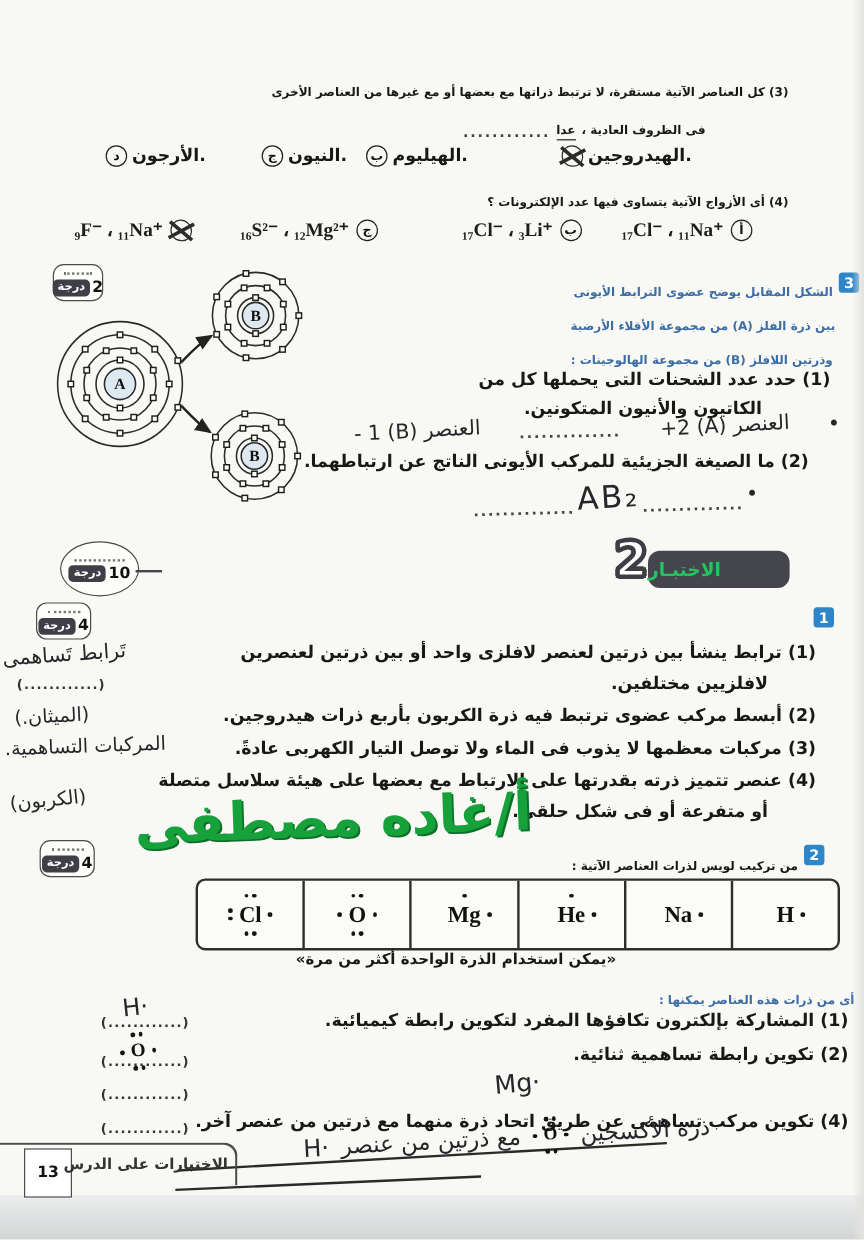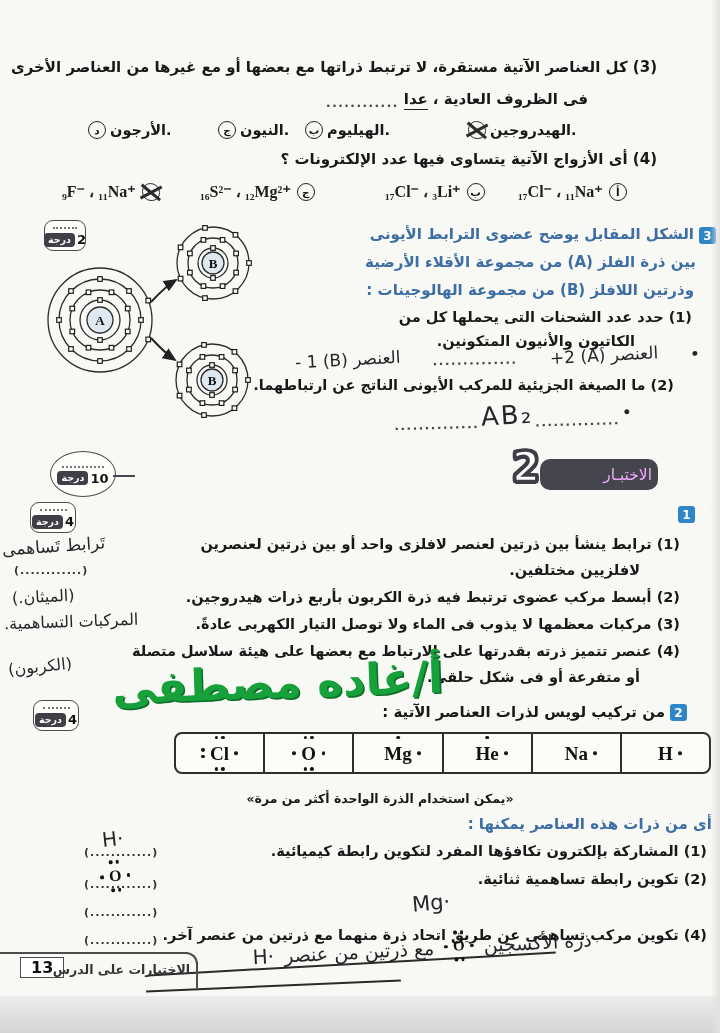--- a/index.html
+++ b/index.html
@@ -1,20 +1,20 @@
 <!DOCTYPE html>
 <html lang="ar" dir="rtl"><head>
 <meta charset="utf-8">
 <style>
   html,body{margin:0;padding:0;background:#e9e9e7;}
   #page{position:relative;width:720px;height:1033px;background:#f8f8f5;overflow:hidden;
         direction:rtl;font-family:"DejaVu Sans",sans-serif;color:#1d1d1d;}
   .abs{position:absolute;}
   .printed{font-weight:700;font-size:14.5px;white-space:nowrap;color:#181818;}
-  .big{font-size:15px;}
+  .big{font-size:10px;margin-top:14px;}
   .blue{color:#3c6da4;}
   .qbox{width:17px;height:17px;background:#2e86c8;color:#fff;font-size:12px;font-weight:700;
         display:flex;align-items:center;justify-content:center;border-radius:3px;}
   .circ{display:inline-flex;width:16px;height:16px;border:1.3px solid #222;border-radius:50%;
         align-items:center;justify-content:center;font-size:10.5px;font-weight:700;flex:0 0 auto;
         background:transparent;color:#111;}
   .scrib{color:transparent;position:relative;border-radius:48% 55% 45% 52%;border-color:#2c2c2c;}
   .scrib::before,.scrib::after{content:"";position:absolute;left:-4px;right:-4px;top:46%;height:2.6px;background:#2c2c2c;}
   .scrib::before{transform:rotate(40deg);}
   .scrib::after{transform:rotate(-28deg);}
@@ -28,44 +28,44 @@
   .hwrow2{display:flex;direction:rtl;align-items:center;justify-content:center;gap:2px;transform:rotate(-1.5deg);}
   .marks{border:1.6px solid #4c4c4c;border-radius:9px;background:#fdfdfa;display:flex;flex-direction:column;
          align-items:center;padding:4px 4px 3px;box-sizing:border-box;}
   .oval{border-radius:50%;justify-content:center;}
   .dotline{border-top:2px dotted #777;width:75%;height:0;margin:2px 0 3px;}
   .marks-row{display:flex;align-items:center;gap:2px;direction:rtl;}
   .marks-num{font-weight:700;font-size:13px;color:#111;}
   .marks-word{background:#3f3f47;color:#fff;border-radius:4px;font-size:9.5px;font-weight:700;padding:1px 4px 2px;}
   .pill{border:1.7px solid #46464e;border-radius:16px;background:#eef4f9;display:flex;align-items:center;
         justify-content:center;font-weight:700;font-size:15px;color:#1c1c1c;box-shadow:0 1px 0 #cdd8e0;}
-  .dbadge{background:#45454d;color:#f0abfc;border-radius:10px;display:flex;align-items:center;justify-content:flex-start;
-          font-weight:400;font-size:15.5px;}
+  .dbadge{background:#45454d;color:#22c55e;border-radius:10px;display:flex;align-items:center;justify-content:flex-end;
+          font-weight:700;font-size:15.5px;}
   .bignum{font-size:40px;font-weight:900;color:#fff;-webkit-text-stroke:2.6px #3e3e46;
           text-shadow:-2px -2px 0 #3e3e46,2px -2px 0 #3e3e46,-2px 2px 0 #3e3e46,2px 2px 0 #3e3e46,
                       0 -2.5px 0 #3e3e46,0 2.5px 0 #3e3e46,-2.5px 0 0 #3e3e46,2.5px 0 0 #3e3e46;}
   .wm{font-size:44px;font-weight:900;color:#17a13b;transform:rotate(-2deg);white-space:nowrap;
       text-shadow:1.5px 1.5px 0 #0c6e28;z-index:6;}
   #lewis-row{display:flex;direction:ltr;border:2.2px solid #2e2e2e;border-radius:8px;background:#fbfbf8;box-sizing:border-box;}
   .lcell{flex:1;display:flex;align-items:center;justify-content:center;}
   .lcell + .lcell{border-left:2.2px solid #2e2e2e;}
   .lewis{position:relative;display:inline-flex;align-items:center;justify-content:center;padding:8px 9px;
          font-family:"Liberation Serif",serif;font-weight:700;line-height:1;direction:ltr;color:#111;}
   .ld{position:absolute;display:flex;gap:3px;}
   .ld-top{top:0;left:50%;transform:translateX(-50%);flex-direction:row;}
   .ld-bottom{bottom:0;left:50%;transform:translateX(-50%);flex-direction:row;}
   .ld-left{left:0;top:50%;transform:translateY(-50%);flex-direction:column;}
   .ld-right{right:0;top:50%;transform:translateY(-50%);flex-direction:column;}
   .dot{width:3.6px;height:3.6px;background:#151515;border-radius:50%;display:block;}
   .dotparen{font-size:11px;letter-spacing:1px;color:#333;font-weight:700;direction:ltr;}
   .arrow{fill:none;stroke:#222;stroke-width:2;}
   .stroke-line{background:#2a2a2a;height:1.8px;}
   .footer-tab{border-top:2.2px solid #4c4c4c;border-right:2.2px solid #4c4c4c;border-top-right-radius:12px;}
-  .pagebox{position:absolute;left:20px;top:3px;border:1.6px solid #4c4c4c;background:#fff;padding:0 10px;
-           font-weight:700;font-size:16px;direction:ltr;color:#111;}
+  .pagebox{position:absolute;left:20px;top:3px;border:1.6px solid #4c4c4c;background:#fff;padding:12px 10px;
+           font-weight:700;font-size:13px;direction:ltr;color:#111;}
   .footer-label{position:absolute;right:6px;top:8px;font-weight:700;font-size:12.5px;color:#333;white-space:nowrap;}
   .band{background:linear-gradient(#eceded,#d2d4d5);}
   .edge{background:linear-gradient(to left,#e2e2df,rgba(226,226,223,0));}
 </style>
 </head>
 <body>
 
 <div id="page">
 
   <span class="abs printed big" style="right:63px;top:58px">(3) كل العناصر الآتية مستقرة، لا ترتبط ذراتها مع بعضها أو مع غيرها من العناصر الأخرى</span>
@@ -269,21 +269,21 @@
   <div class="abs marks" style="left:33px;top:700px;width:46px">
     <span class="dotline"></span>
     <span class="marks-row">
       <b class="marks-num">4</b>
       <b class="marks-word">درجة</b>
     </span>
   </div>
   <div class="abs qbox" style="right:33px;top:704px">2</div>
   <span class="abs printed big" style="right:55px;top:703px">من تركيب لويس لذرات العناصر الآتية :</span>
 
-  <div id="lewis-row" class="abs" style="left:174px;top:732px;width:537px;height:42px">
+  <div id="lewis-row" class="abs" style="left:163px;top:732px;width:537px;height:60px">
       <div class="lcell">
         <span class="lewis" style="font-size: 19px;">
           <span>Cl</span>
           <span class="ld ld-top">
             <i class="dot"></i>
             <i class="dot"></i>
           </span>
           <span class="ld ld-bottom">
             <i class="dot"></i>
             <i class="dot"></i>

